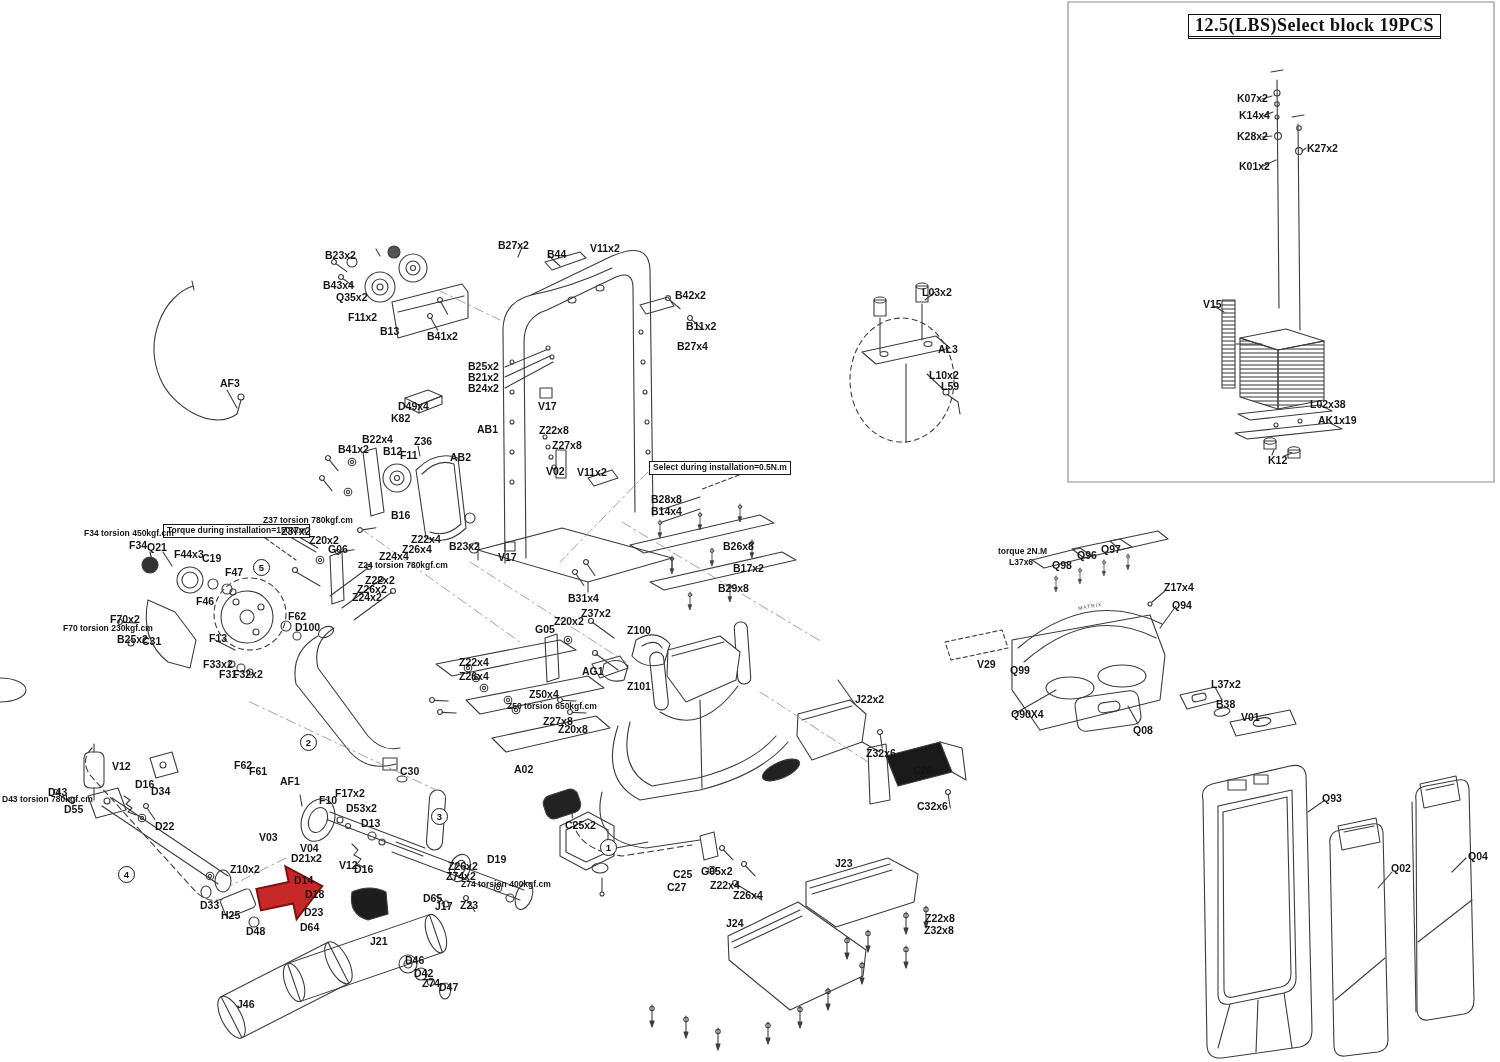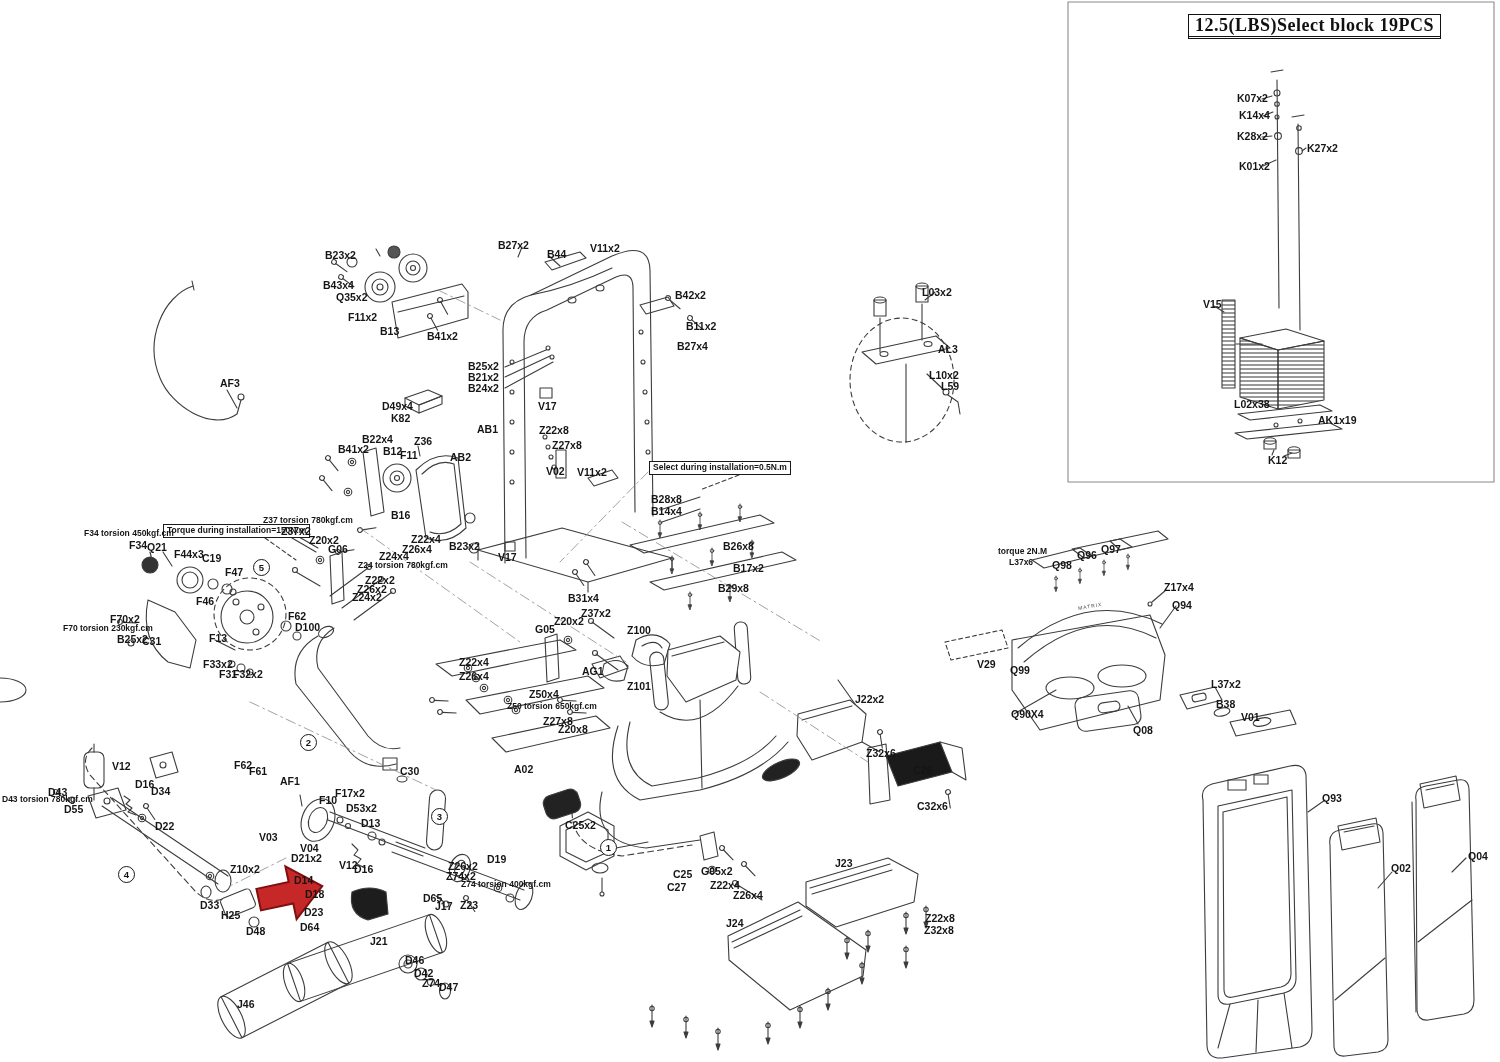--- a/index.html
+++ b/index.html
@@ -447,39 +447,39 @@
 <span class="lbl tiny" style="left:1078px;top:604px;transform:rotate(-10deg);">MATRIX</span>
 
 <div>
 
 <span class="lbl" style="left: 1237px; top: 93px;">K07x2</span>
       <span class="lbl" style="left: 1239px; top: 110px;">K14x4</span>
       <span class="lbl" style="left: 1237px; top: 131px;">K28x2</span>
       <span class="lbl" style="left: 1307px; top: 143px;">K27x2</span>
       <span class="lbl" style="left: 1239px; top: 161px;">K01x2</span>
       <span class="lbl" style="left: 1203px; top: 299px;">V15</span>
-      <span class="lbl" style="left: 1234px; top: 399px;">L02x38</span>
+      <span class="lbl" style="left: 1310px; top: 399px;">L02x38</span>
       <span class="lbl" style="left: 1318px; top: 415px;">AK1x19</span>
       <span class="lbl" style="left: 1268px; top: 455px;">K12</span>
       <span class="lbl" style="left: 325px; top: 250px;">B23x2</span>
       <span class="lbl" style="left: 323px; top: 280px;">B43x4</span>
       <span class="lbl" style="left: 336px; top: 292px;">Q35x2</span>
       <span class="lbl" style="left: 348px; top: 312px;">F11x2</span>
       <span class="lbl" style="left: 380px; top: 326px;">B13</span>
       <span class="lbl" style="left: 427px; top: 331px;">B41x2</span>
       <span class="lbl" style="left: 498px; top: 240px;">B27x2</span>
       <span class="lbl" style="left: 547px; top: 249px;">B44</span>
       <span class="lbl" style="left: 590px; top: 243px;">V11x2</span>
       <span class="lbl" style="left: 675px; top: 290px;">B42x2</span>
       <span class="lbl" style="left: 686px; top: 321px;">B11x2</span>
       <span class="lbl" style="left: 677px; top: 341px;">B27x4</span>
       <span class="lbl" style="left: 468px; top: 361px;">B25x2</span>
       <span class="lbl" style="left: 468px; top: 372px;">B21x2</span>
       <span class="lbl" style="left: 468px; top: 383px;">B24x2</span>
-      <span class="lbl" style="left: 382px; top: 401px;">D49x4</span>
+      <span class="lbl" style="left: 398px; top: 401px;">D49x4</span>
       <span class="lbl" style="left: 391px; top: 413px;">K82</span>
       <span class="lbl" style="left: 477px; top: 424px;">AB1</span>
       <span class="lbl" style="left: 538px; top: 401px;">V17</span>
       <span class="lbl" style="left: 539px; top: 425px;">Z22x8</span>
       <span class="lbl" style="left: 552px; top: 440px;">Z27x8</span>
       <span class="lbl" style="left: 546px; top: 466px;">V02</span>
       <span class="lbl" style="left: 577px; top: 467px;">V11x2</span>
       <span class="lbl" style="left: 338px; top: 444px;">B41x2</span>
       <span class="lbl" style="left: 362px; top: 434px;">B22x4</span>
       <span class="lbl" style="left: 383px; top: 446px;">B12</span>

